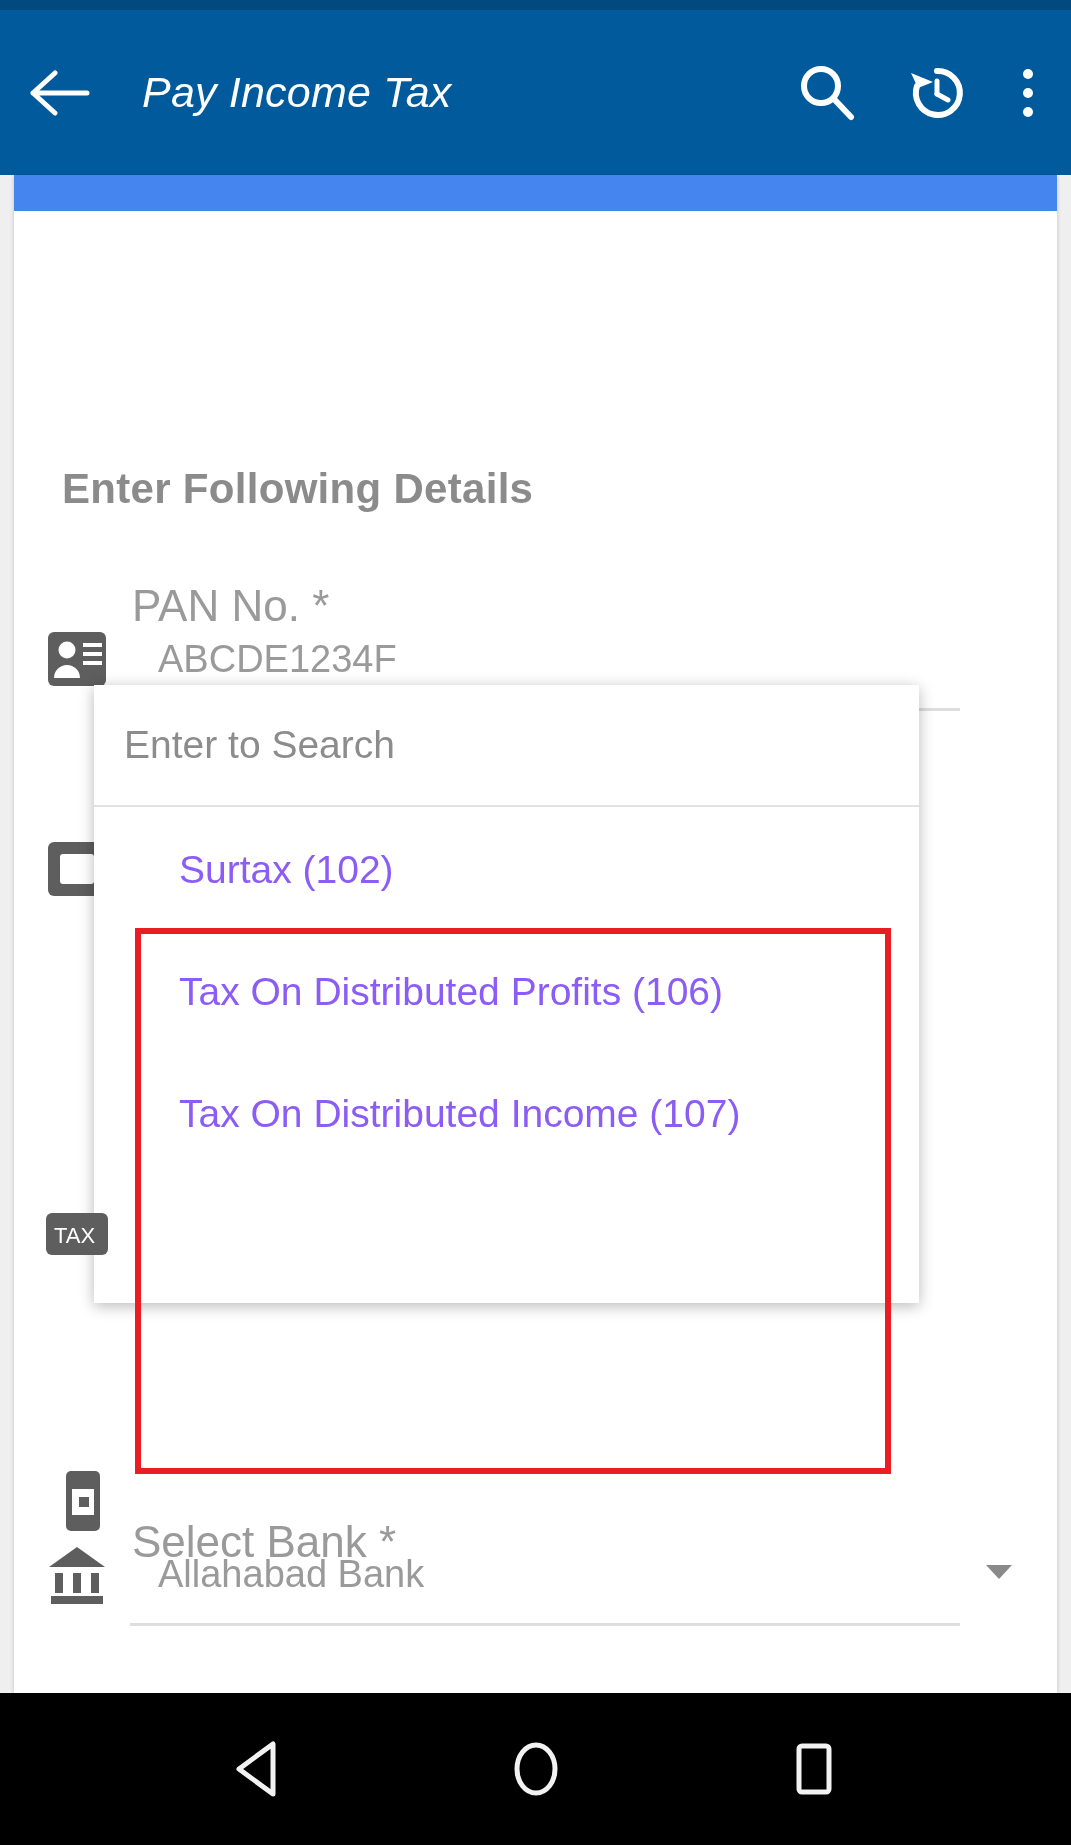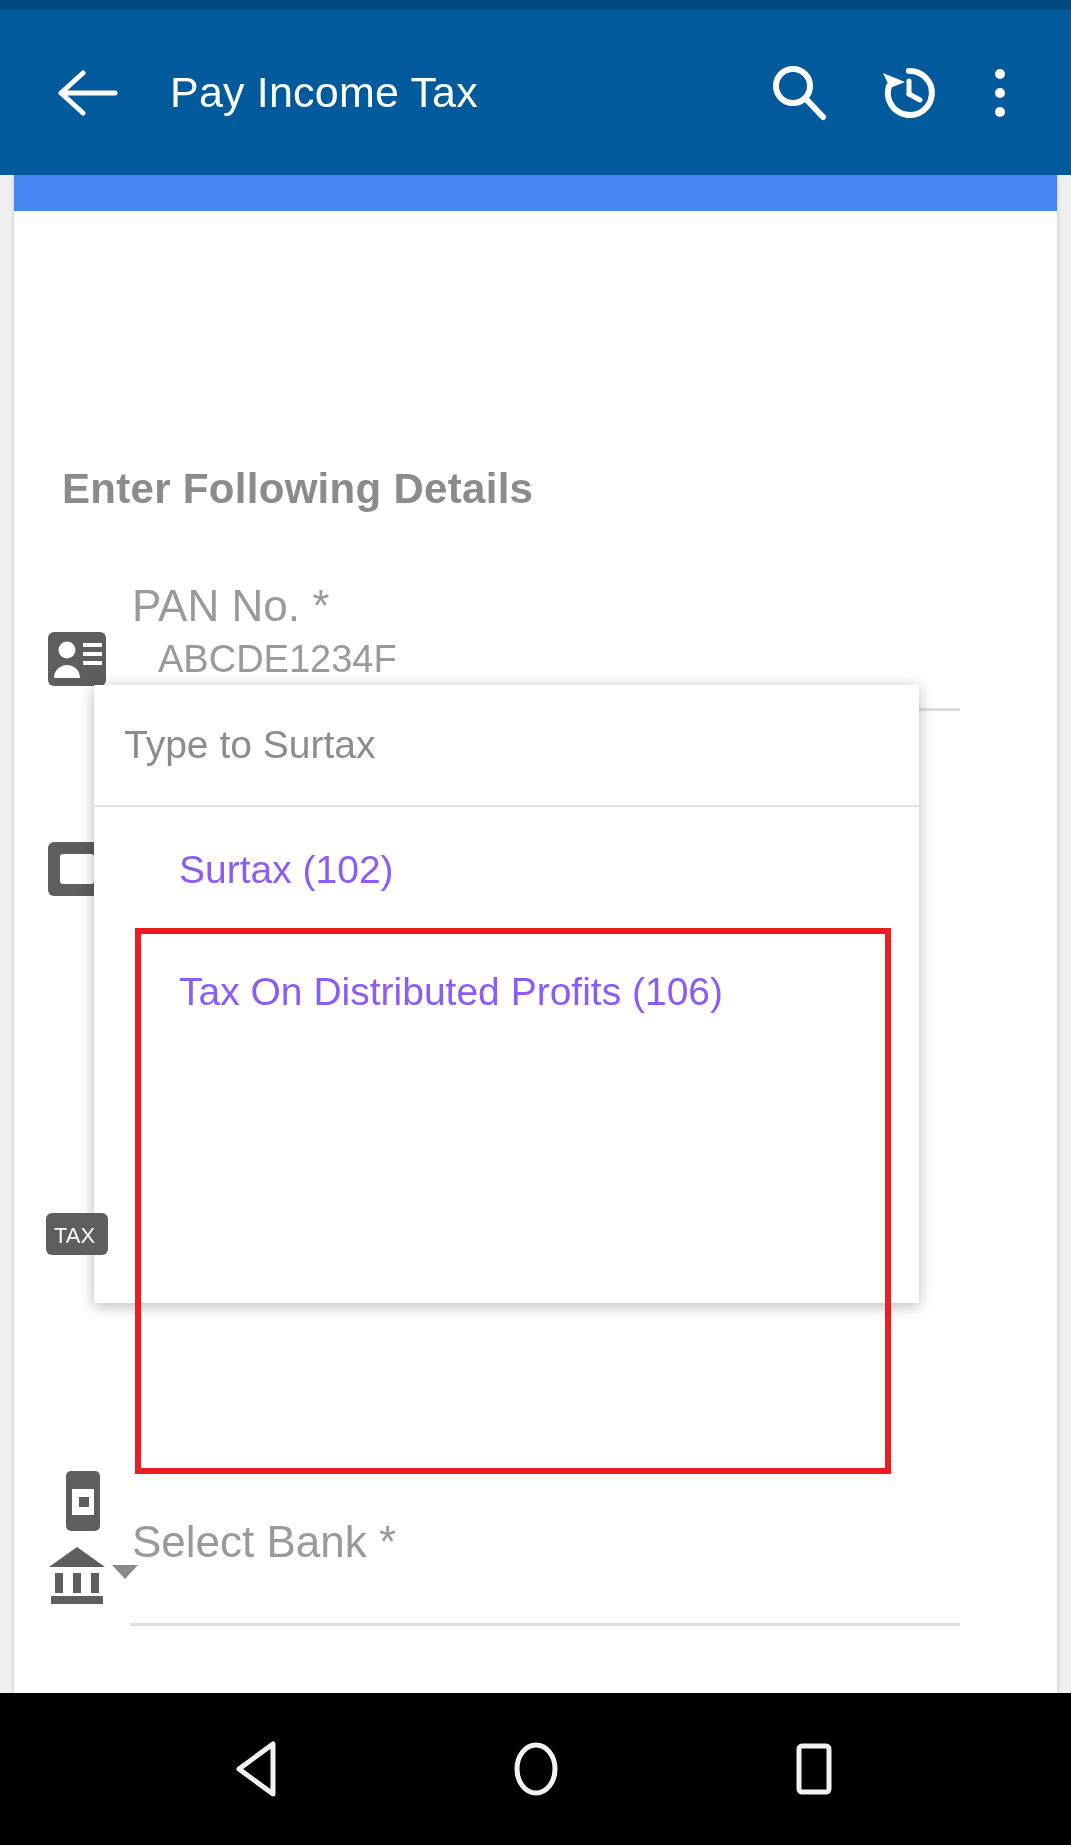--- a/index.html
+++ b/index.html
@@ -31,21 +31,22 @@
 
   
   .appbar {
     position: absolute;
     top: 10px; left: 0;
     width: 1071px;
     height: 165px;
     background: #015a9c;
     display: flex;
     align-items: center;
-    padding: 0 40px;
+    padding: 0 12px;
+    font-style: italic;
   }
   .back-arrow {
     width: 68px; height: 68px;
     margin-left: 14px;
     flex: 0 0 auto;
     display: flex; align-items: center; justify-content: center;
   }
   .appbar-title {
     color: #ffffff;
     font-size: 43px;
@@ -330,42 +331,46 @@
         <div class="field-row" style="top:1355px;">
           <span class="field-icon">
             <svg width="64" height="62" viewBox="0 0 64 62">
               <path d="M32 4 L60 24 L4 24 Z" fill="#5e5e5e"></path>
               <rect x="10" y="30" width="8" height="20" fill="#5e5e5e"></rect>
               <rect x="28" y="30" width="8" height="20" fill="#5e5e5e"></rect>
               <rect x="46" y="30" width="8" height="20" fill="#5e5e5e"></rect>
               <rect x="6" y="53" width="52" height="8" fill="#5e5e5e"></rect>
             </svg>
           </span>
+          <span class="field-value">Allahabad Bank</span>
           <span class="field-caret">
             <svg width="30" height="20" viewBox="0 0 30 20">
               <path d="M2 3 L15 17 L28 3 Z" fill="#8a8a8a"></path>
             </svg>
           </span>
         </div>
         <div class="field-underline" style="top:1448px;"></div>
       </div>
 
       <div class="dropdown">
 
         <div class="dd-search">
-          <span class="dd-search-text">Type to Surtax</span>
+          <span class="dd-search-text">Enter to Search</span>
         </div>
 
         <div class="dd-list">
           <div class="dd-item">
             <span>Surtax (102)</span>
           </div>
           <div class="dd-item">
             <span>Tax On Distributed Profits (106)</span>
           </div>
+          <div class="dd-item">
+            <span>Tax On Distributed Income (107)</span>
+          </div>
         </div>
       </div>
 
     </div>
   </div>
 
   <div class="annot-box"></div>
 
   <div class="navbar">
     <div class="nav-btn">

